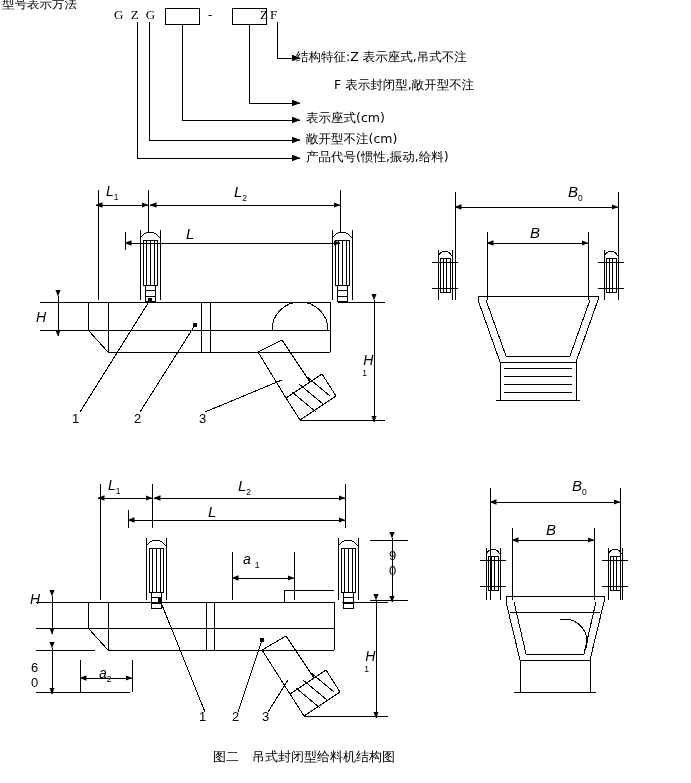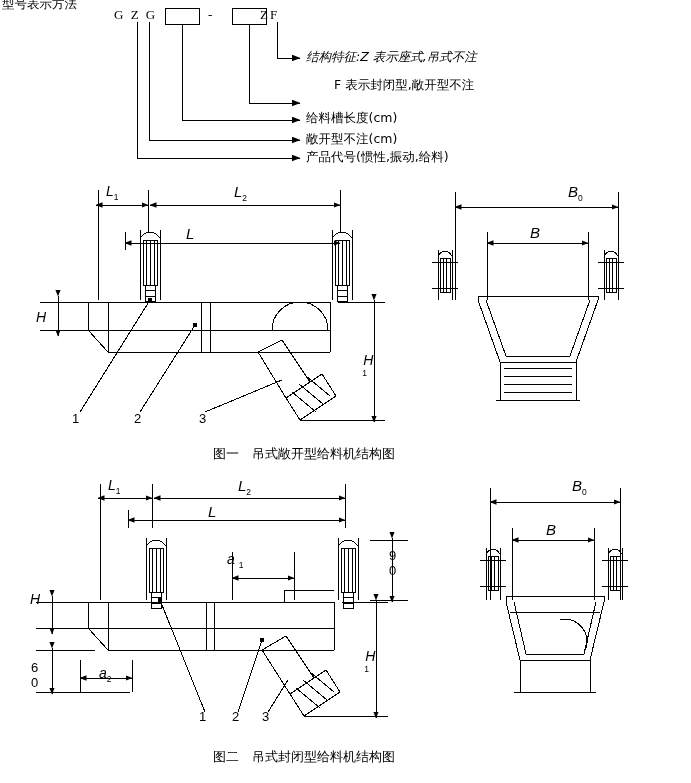--- a/index.html
+++ b/index.html
@@ -245,44 +245,43 @@
       </g>
     </g>
   </svg>
 
   <div class="lbl cn" style="left:2px;top:-2px;">型号表示方法</div>
 
   <div class="lbl code" style="left:114px;top:8px;text-align:right;">G Z G</div>
   <div class="lbl code" style="left:208px;top:8px;">-</div>
   <div class="lbl code" style="left:260px;top:8px;">ZF</div>
 
-  <div class="lbl cn" style="left:306px;top:51px;font-style:italic;">结构特征:Z 表示座式,吊式不注</div>
+  <div class="lbl cn" style="left:296px;top:51px;">结构特征:Z 表示座式,吊式不注</div>
   <div class="lbl cn" style="left:334px;top:79px;">F 表示封闭型,敞开型不注</div>
-  <div class="lbl cn" style="left:306px;top:112px;">给料槽长度(cm)</div>
+  <div class="lbl cn" style="left:306px;top:112px;">表示座式(cm)</div>
   <div class="lbl cn" style="left:306px;top:133px;">敞开型不注(cm)</div>
   <div class="lbl cn" style="left:306px;top:151px;">产品代号(惯性,振动,给料)</div>
 
   <div class="lbl" style="left:106px;top:184px;font-size:14px;"><span class="ital">L</span><span class="sub">1</span></div>
   <div class="lbl" style="left:234px;top:184px;font-size:15px;"><span class="ital">L</span><span class="sub">2</span></div>
   <div class="lbl ital" style="left:186px;top:226px;font-size:15px;">L</div>
   <div class="lbl ital" style="left:36px;top:310px;font-size:14px;">H</div>
   <div class="lbl vert" style="left:360px;top:352px;font-size:14px;"><span class="ital">H</span><span class="sub">1</span></div>
   <div class="lbl" style="left:568px;top:184px;font-size:15px;"><span class="ital">B</span><span class="sub">0</span></div>
   <div class="lbl ital" style="left:530px;top:225px;font-size:15px;">B</div>
 
   <div class="lbl" style="left:72px;top:412px;font-size:13px;">1</div>
   <div class="lbl" style="left:134px;top:412px;font-size:13px;">2</div>
   <div class="lbl" style="left:199px;top:412px;font-size:13px;">3</div>
 
-  <div class="lbl caption" style="left:213px;top:447px;">图一　吊式敞开型给料机结构图</div>
 
   <div class="lbl" style="left:108px;top:478px;font-size:14px;"><span class="ital">L</span><span class="sub">1</span></div>
   <div class="lbl" style="left:238px;top:478px;font-size:15px;"><span class="ital">L</span><span class="sub">2</span></div>
   <div class="lbl ital" style="left:208px;top:504px;font-size:15px;">L</div>
-  <div class="lbl" style="left:227px;top:552px;font-size:14px;"><span class="ital">a</span> <span class="sub">1</span></div>
+  <div class="lbl" style="left:243px;top:552px;font-size:14px;"><span class="ital">a</span> <span class="sub">1</span></div>
   <div class="lbl vert" style="left:386px;top:548px;font-size:13px;">90</div>
   <div class="lbl ital" style="left:30px;top:592px;font-size:14px;">H</div>
   <div class="lbl vert" style="left:28px;top:660px;font-size:13px;">60</div>
   <div class="lbl" style="left:92px;top:666px;font-size:14px;margin-left:7px;"><span class="ital">a</span><span class="sub">2</span></div>
   <div class="lbl vert" style="left:362px;top:648px;font-size:14px;"><span class="ital">H</span><span class="sub">1</span></div>
   <div class="lbl" style="left:572px;top:478px;font-size:15px;"><span class="ital">B</span><span class="sub">0</span></div>
   <div class="lbl ital" style="left:546px;top:522px;font-size:15px;">B</div>
 
   <div class="lbl" style="left:199px;top:710px;font-size:13px;">1</div>
   <div class="lbl" style="left:232px;top:710px;font-size:13px;">2</div>

